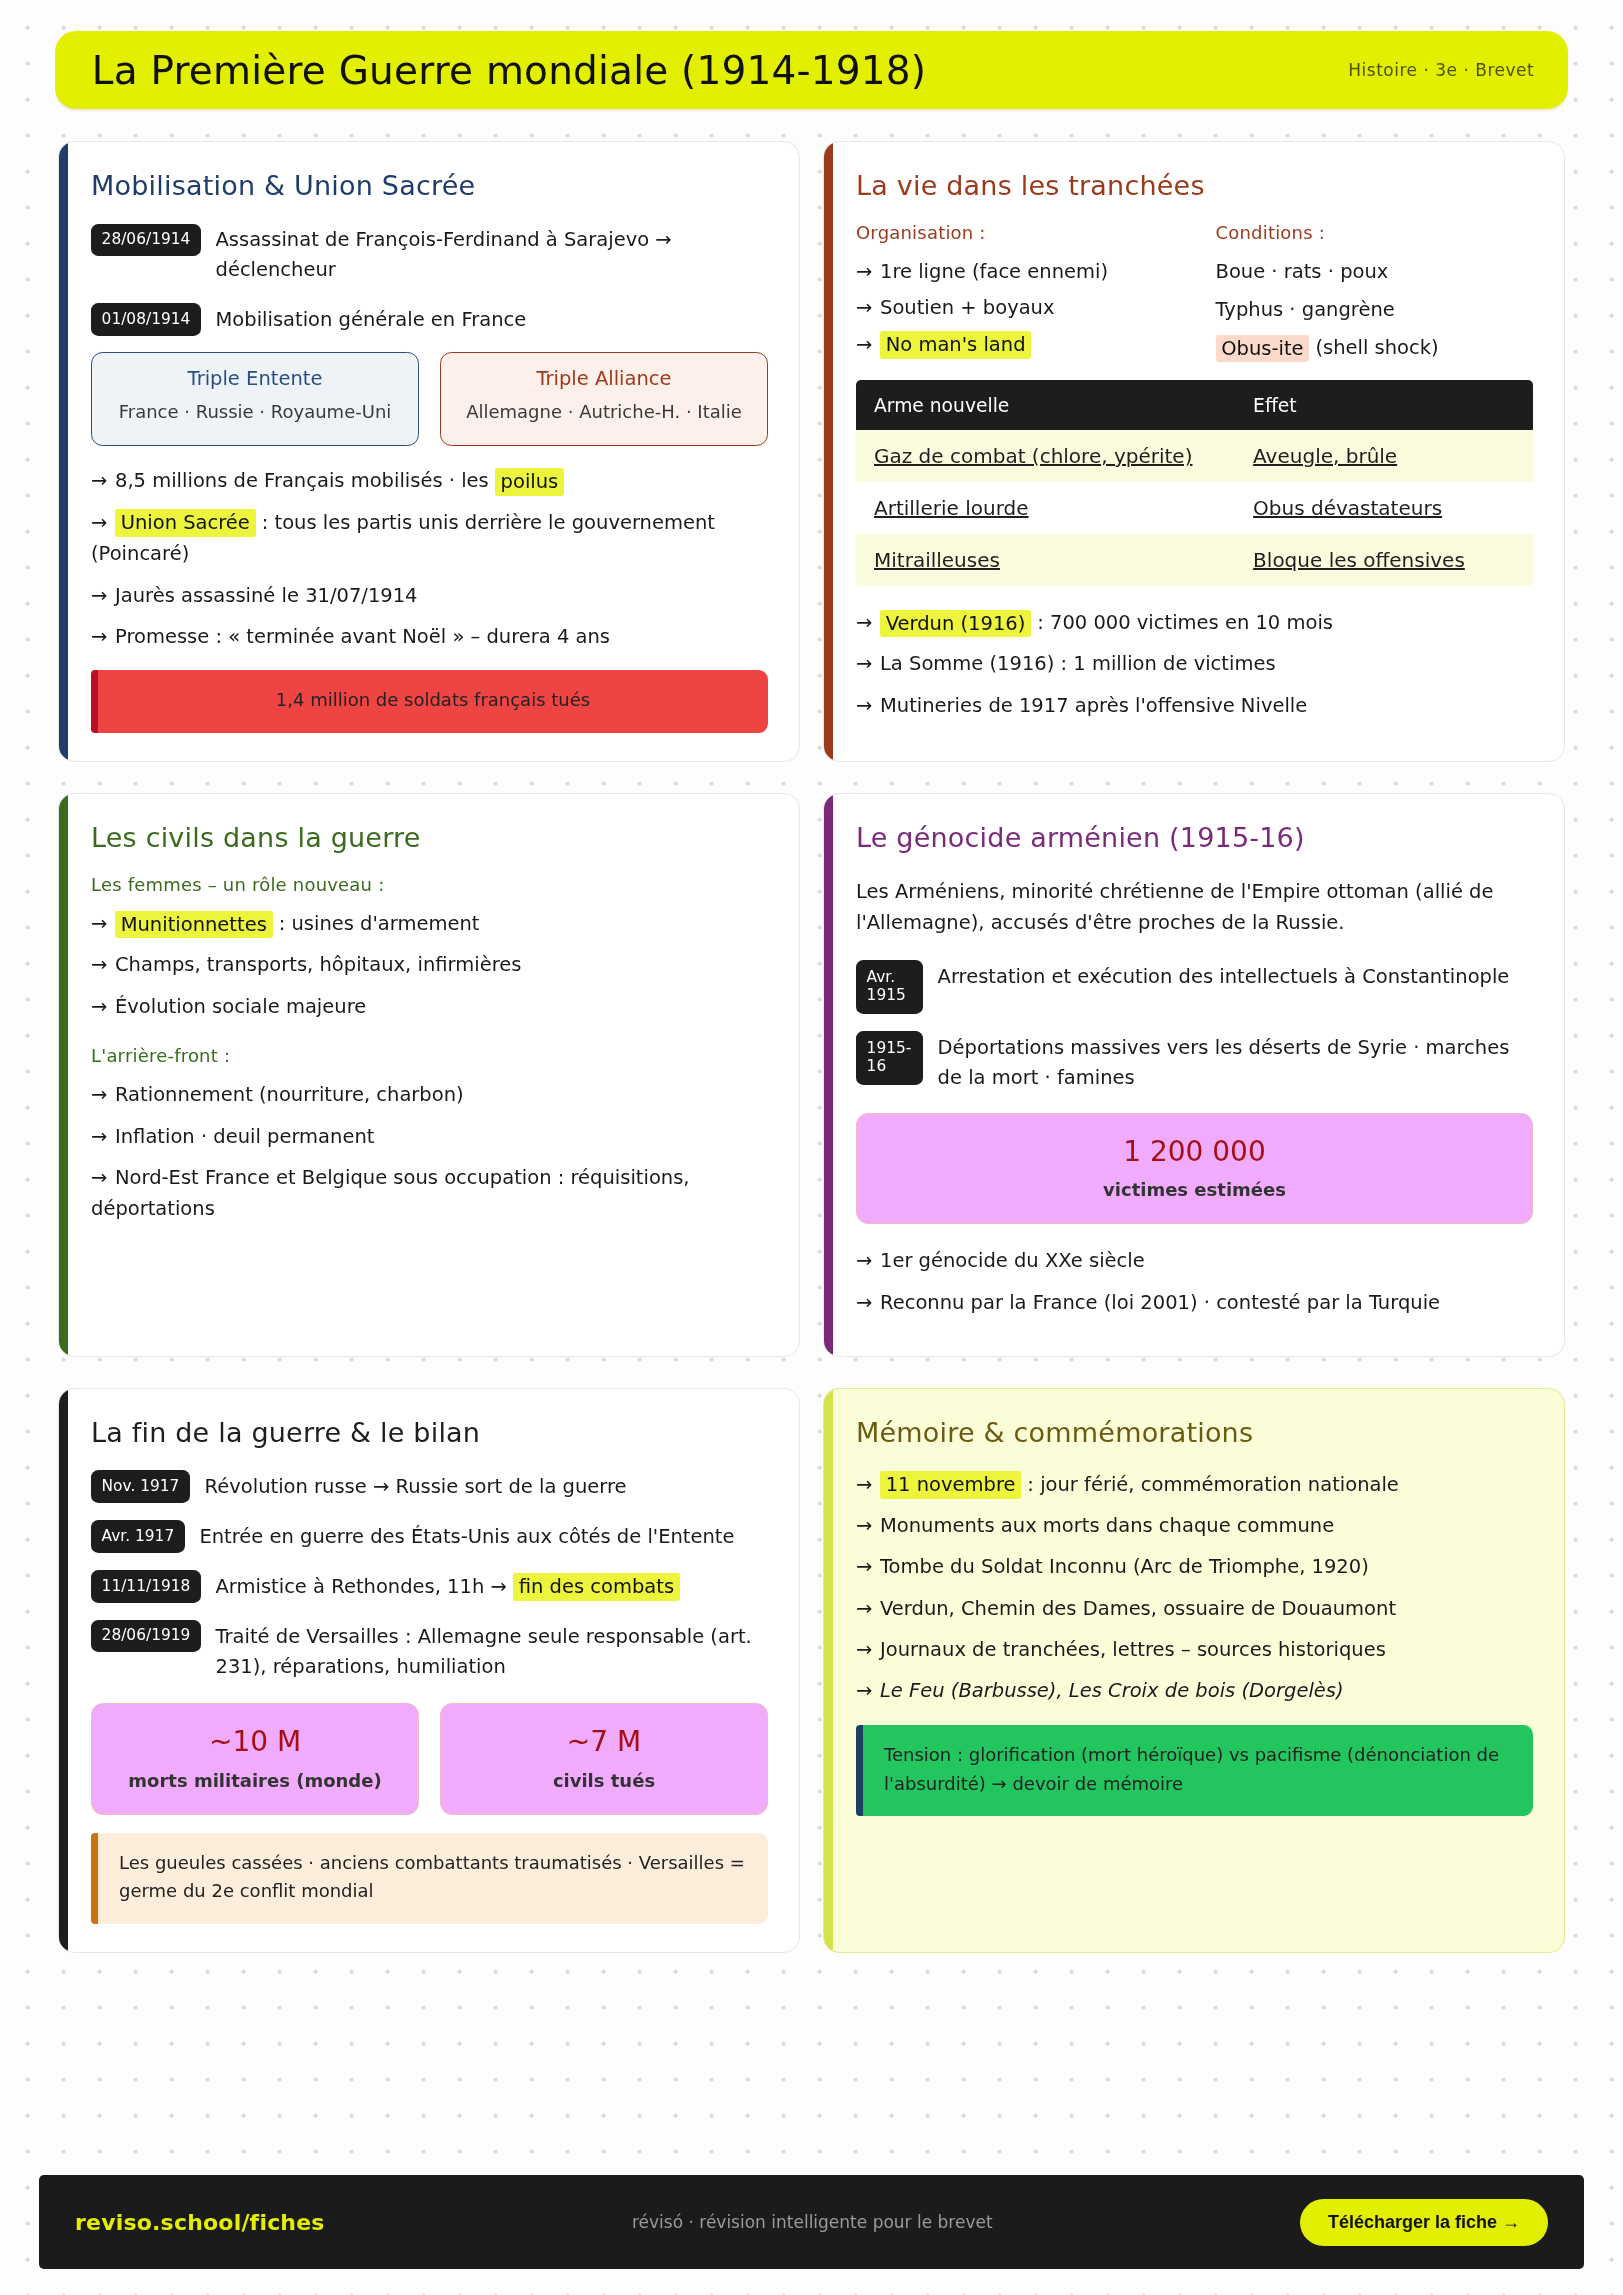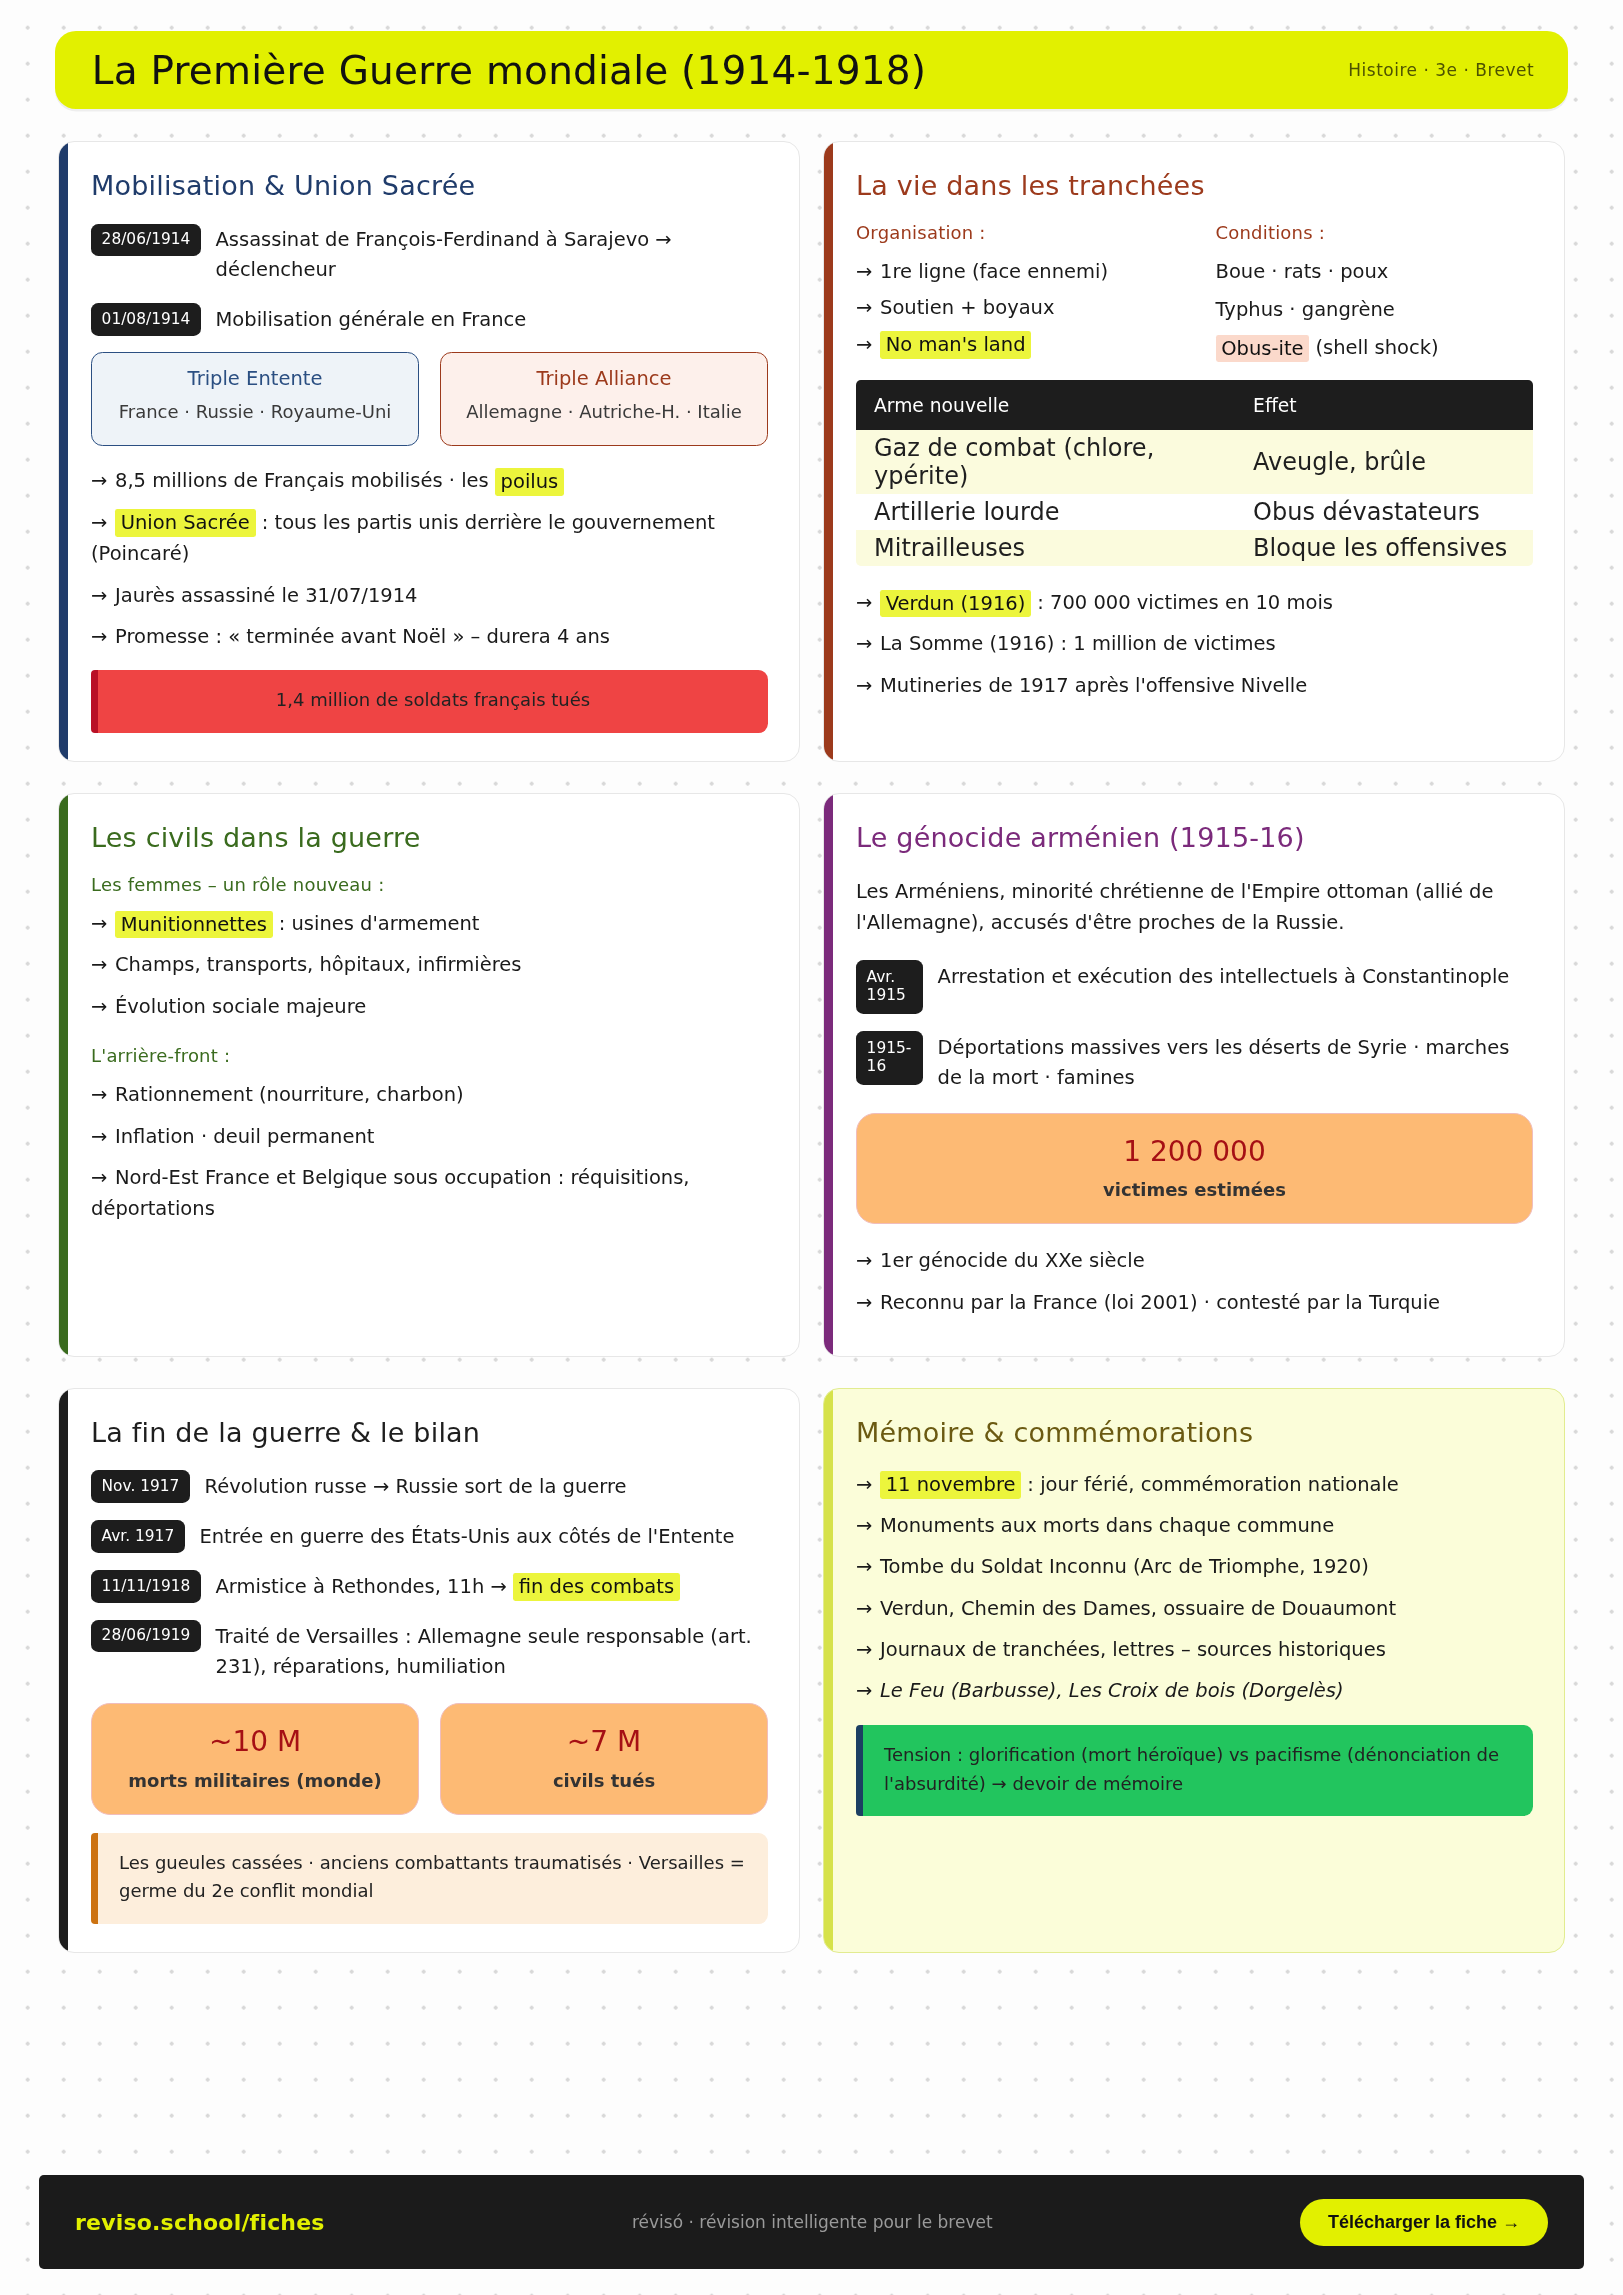--- a/index.html
+++ b/index.html
@@ -141,34 +141,34 @@
   .callout.blue { background: #e8f0fb; border-color: #20416e; }
   .callout.orange { background: #fdeedc; border-color: #cc7211; }
   .callout.green { background: #22c55e; border-color: #1c3f62; }
 
   
   .tbl { width: 100%; border-collapse: collapse; margin: 9.7px 0 21px 0; border-radius: 4.9px; overflow: hidden; }
   .tbl th {
     background: #1d1d1d; color: #fff; font-weight: 400;
     font-size: 18.7px; text-align: left; padding: 14.6px 18px;
   }
-  .tbl td { font-size: 24px; color: #1f1f1f; padding: 4px 18px; }
+  .tbl td { font-size: 20px; color: #1f1f1f; padding: 14px 18px; text-decoration: underline; }
   .tbl tr.alt td { background: #fbfbdd; }
   .tbl tr td:first-child { width: 56%; }
 
   
   .cols2 { display: flex; gap: 42px; margin-bottom: 6.5px; }
   .cols2 > div { flex: 1; }
   .plain-list { font-size: 18.7px; line-height: 1.95; color: #1f1f1f; }
 
   
   .stat {
-    background: #fdba74;
+    background: #f0abfc;
     border: 1.3px solid #f0bdbd;
-    border-radius: 19px;
+    border-radius: 12px;
     padding: 21px 11.4px 23px 11.4px;
     text-align: center;
     flex: 1;
   }
   .stat-num { font-size: 28px; color: #a50f14; margin-bottom: 11.4px; }
   .stat-lbl { font-size: 18px; color: #333; font-weight: bold; }
   .stat-row { display: flex; gap: 21px; margin-top: 21px; }
 
   
   .footer {

